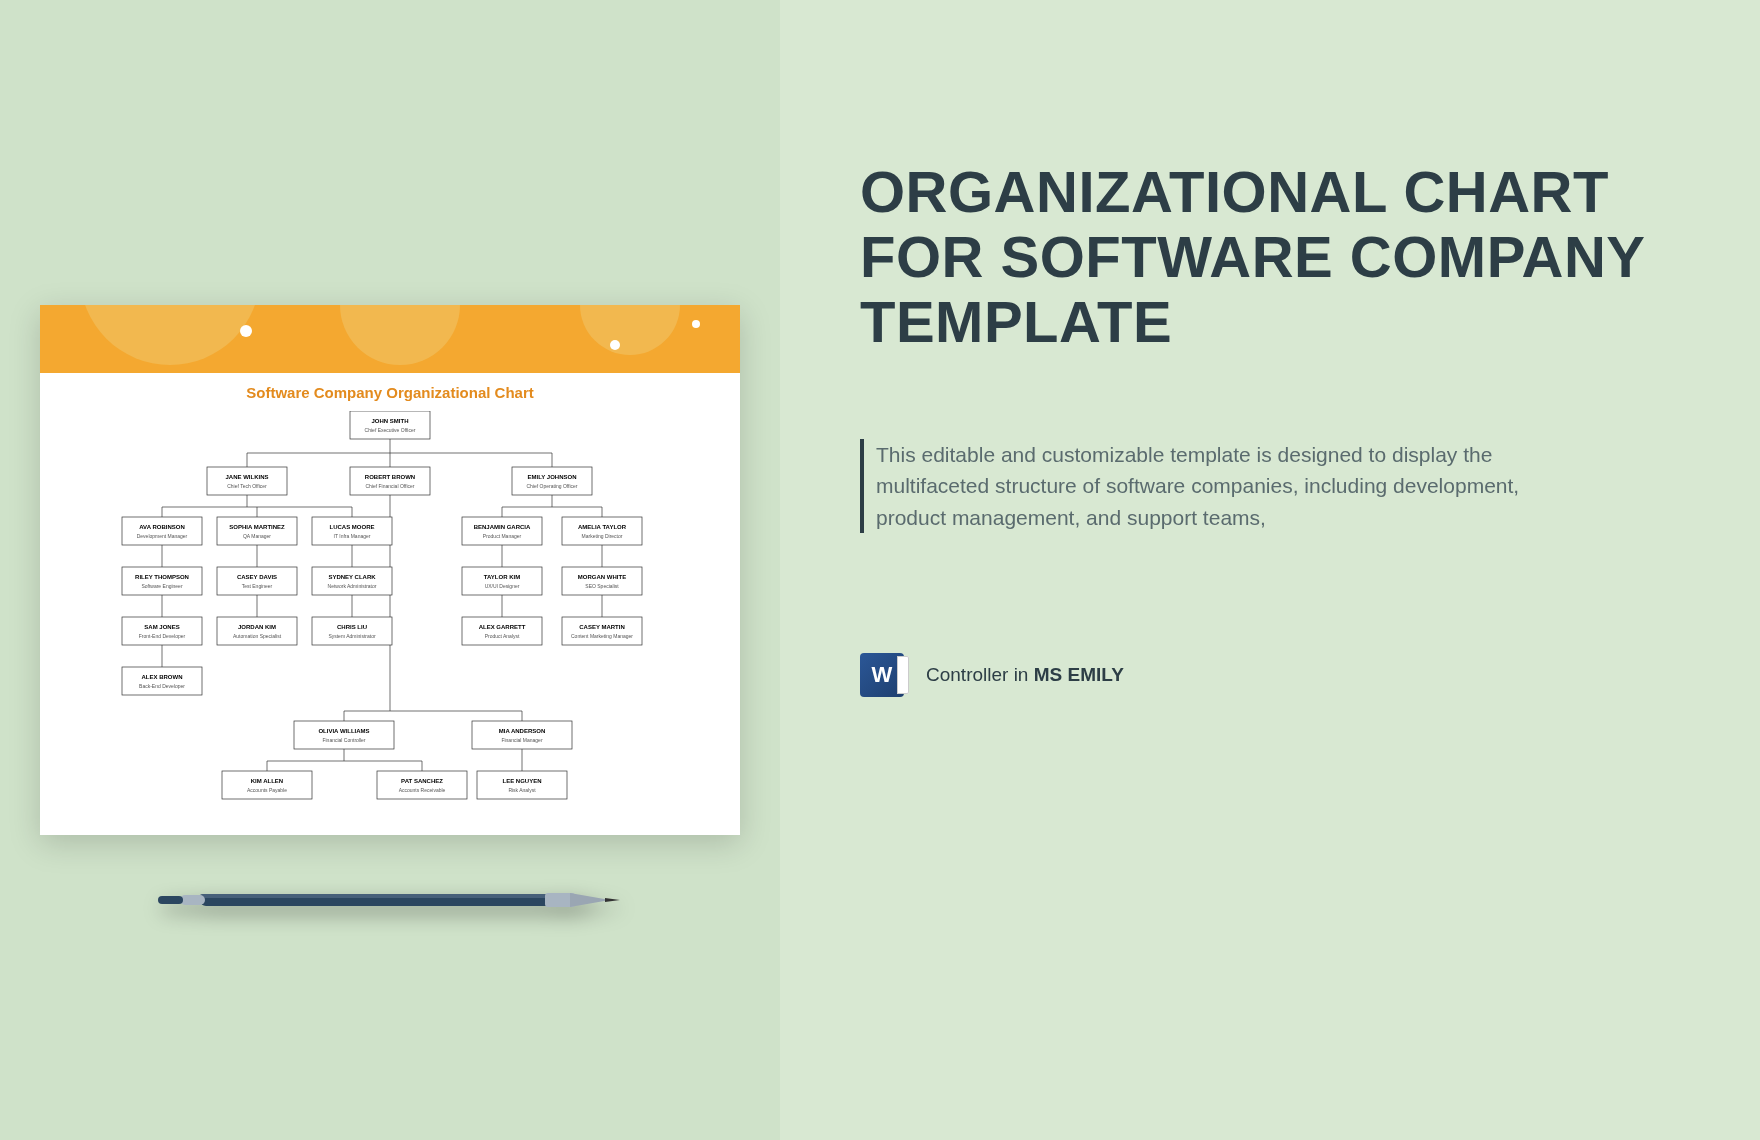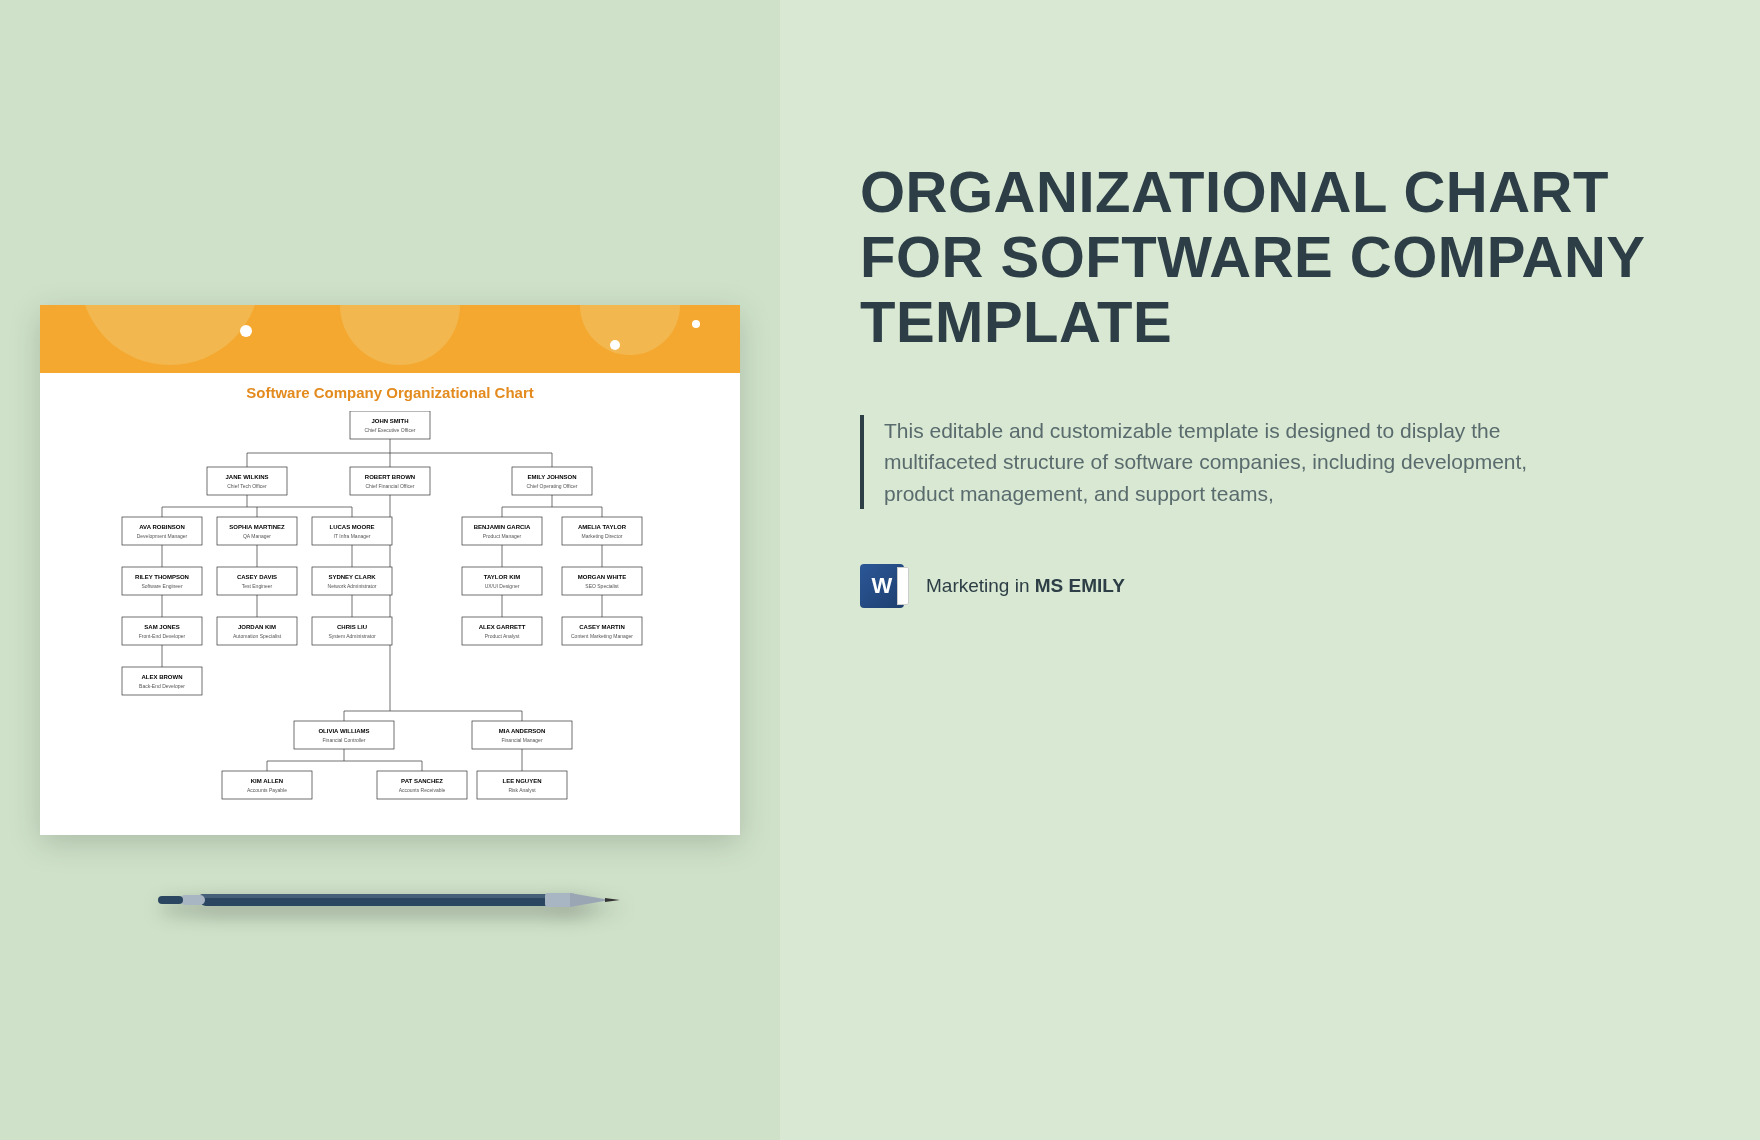--- a/index.html
+++ b/index.html
@@ -15,22 +15,22 @@
 .dot2{position:absolute;width:10px;height:10px;border-radius:50%;background:#fff;top:35px;right:120px}
 .dot3{position:absolute;width:8px;height:8px;border-radius:50%;background:#fff;top:15px;right:40px}
 .doc-body{padding:11px 32px 20px 32px}
 .doc-title{text-align:center;color:#e38b1e;font-weight:700;font-size:15px;margin-bottom:10px}
 .chart-svg{display:block;margin:0 auto}
 .node rect{fill:#fff;stroke:#333;stroke-width:.7}
 .node .name{font-size:6px;font-weight:700;fill:#000;text-anchor:middle}
 .node .role{font-size:5px;fill:#555;text-anchor:middle}
 .conn{stroke:#333;stroke-width:.7;fill:none}
 .pen{position:absolute;bottom:230px;width:480px;height:20px;filter:drop-shadow(4px 8px 10px rgba(0,0,0,.35))}
-.main-title{font-size:58px;font-weight:900;color:#2d3e46;line-height:1.12;letter-spacing:.5px;margin-bottom:60px}
-.description{border-left:4px solid #2d3e46;padding-left:20px;font-size:21px;color:#5a6b6e;line-height:1.5;max-width:680px;margin-bottom:55px}
+.main-title{font-size:58px;font-weight:900;color:#2d3e46;line-height:1.12;letter-spacing:.5px;margin-bottom:84px}
+.description{border-left:4px solid #2d3e46;padding-left:12px;font-size:21px;color:#5a6b6e;line-height:1.5;max-width:680px;margin-bottom:120px}
 .availability{display:flex;align-items:center;gap:22px}
 .word-icon{width:44px;height:44px;background:linear-gradient(135deg,#2b5797,#1e3f6f);border-radius:4px;display:flex;align-items:center;justify-content:center;color:#fff;font-weight:700;font-size:22px;position:relative}
 .word-icon::before{content:"";position:absolute;right:-5px;top:3px;bottom:3px;width:12px;background:#fff;border-radius:0 2px 2px 0;box-shadow:inset 0 0 0 1px #ccc}
 .avail-text{font-size:19px;color:#2d3e46}
 .avail-text strong{font-weight:800}
 </style>
 </head>
 <body>
 
 <div class="left-panel">
@@ -240,15 +240,15 @@
   </svg>
 </div>
 
 <div class="right-panel">
   <h1 class="main-title">ORGANIZATIONAL CHART FOR SOFTWARE COMPANY TEMPLATE</h1>
   <p class="description">This editable and customizable template is designed to display the multifaceted structure of software companies, including development, product management, and support teams,</p>
   <div class="availability">
     <div class="word-icon">
         <span>W</span>
       </div>
-    <div class="avail-text"><span>Marketing in </span><strong>MS EMILY</strong></div>
+    <div class="avail-text"><span>Controller in </span><strong>MS EMILY</strong></div>
   </div>
 </div>
 
 </body></html>

